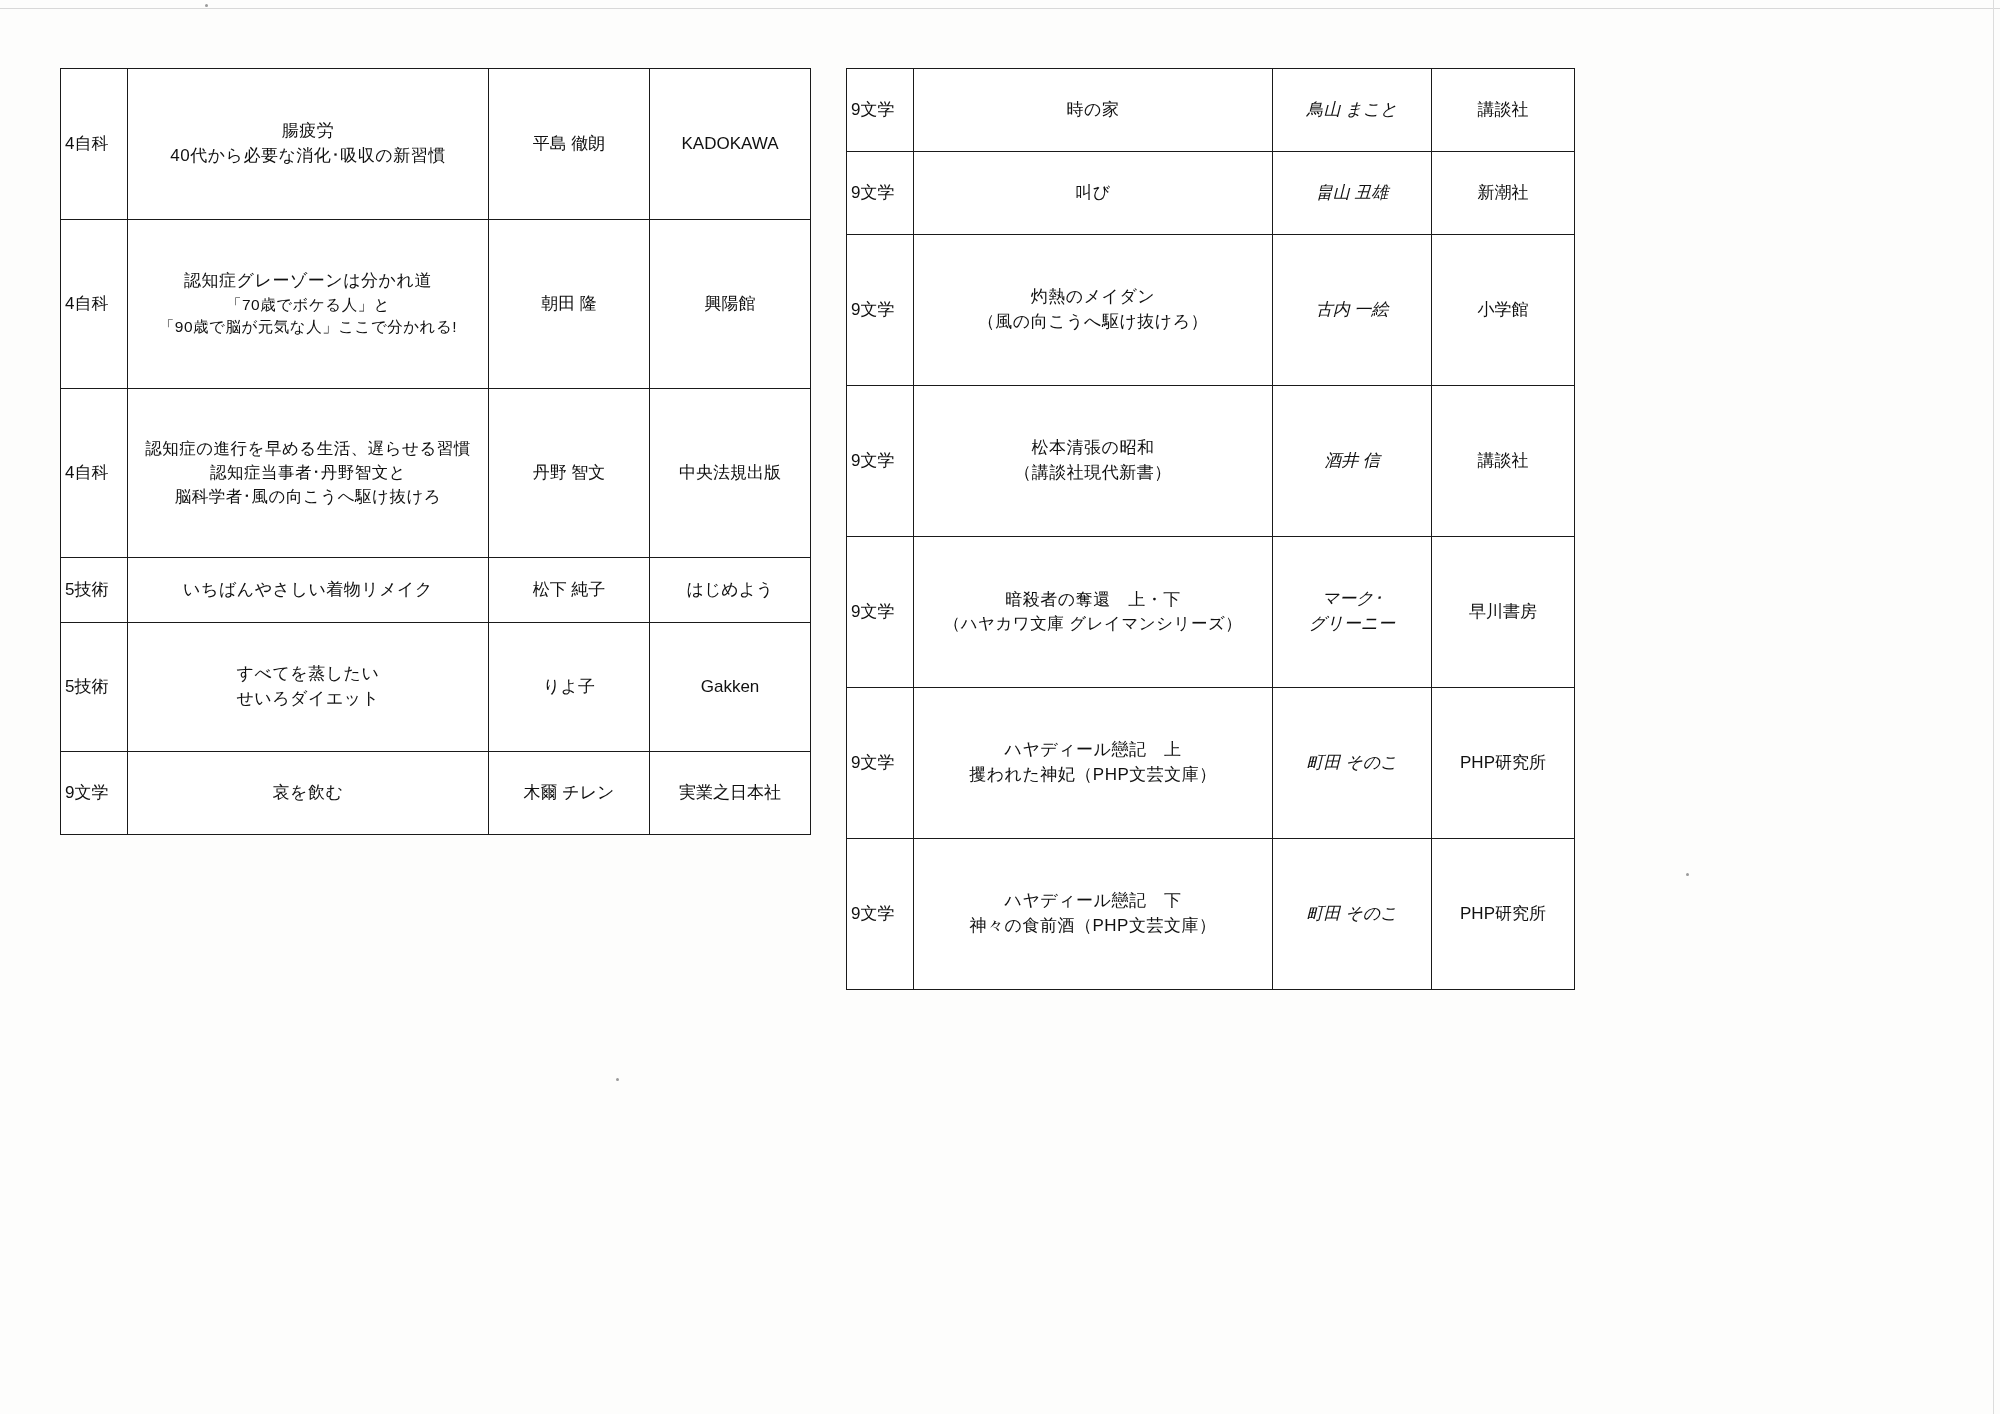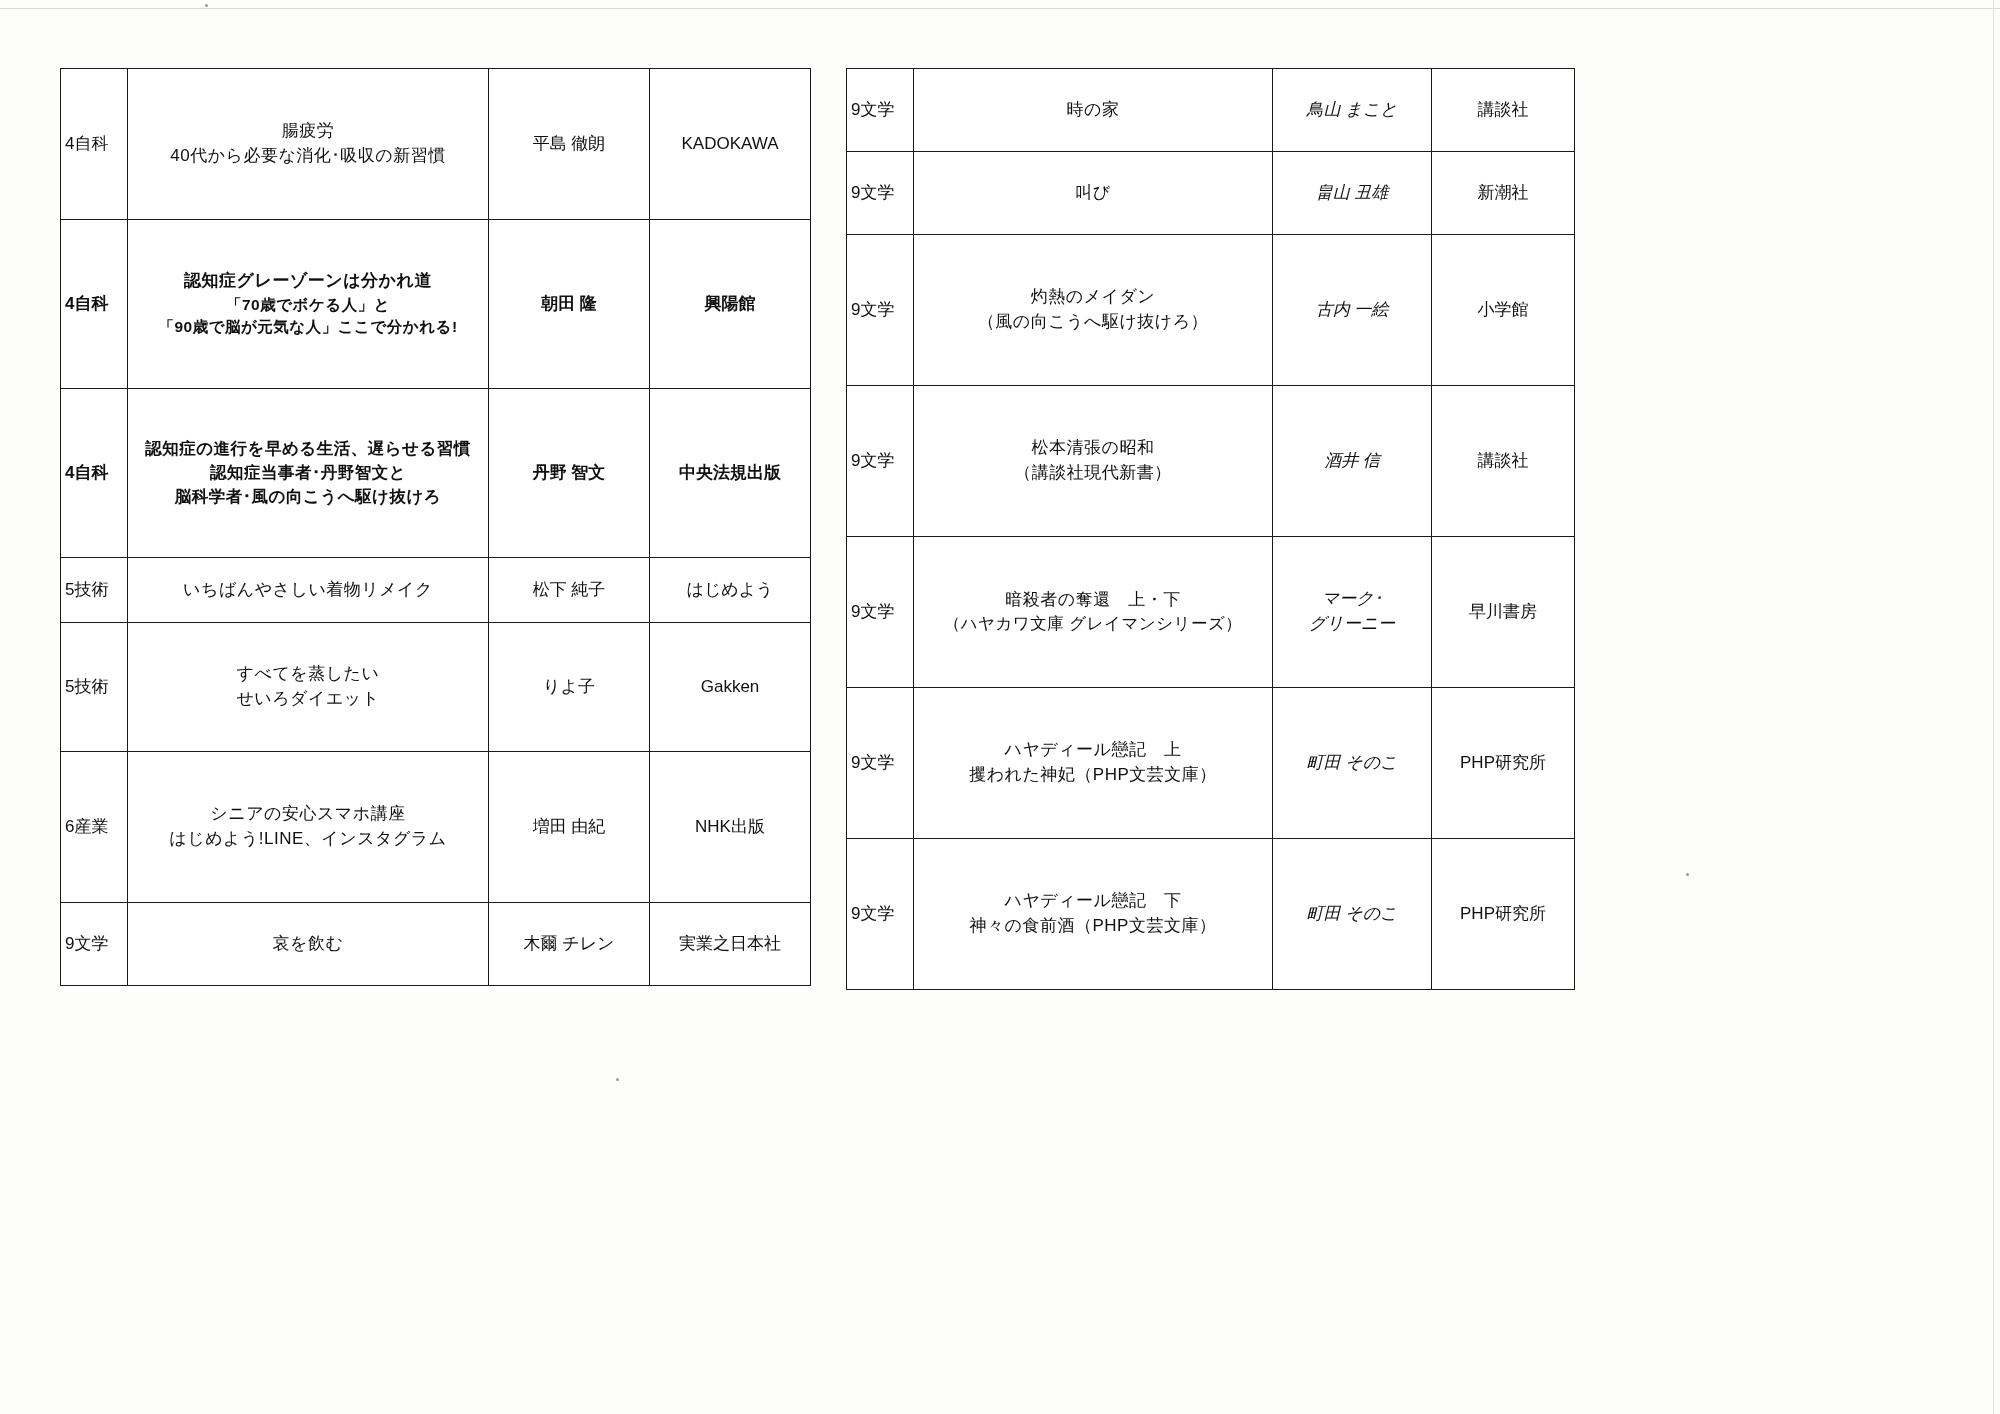--- a/index.html
+++ b/index.html
@@ -102,21 +102,21 @@
   .title-line.tight {
     font-size: 16.5px;
   }
   .author-line { display: block; }
 
   
   tr.h-xs td { height: 56px; }
   tr.h-s  td { height: 74px; }
   tr.h-l  td { height: 120px; }
   tr.h-xl td { height: 142px; }
-  tr.h-xxl td { height: 160px; font-weight: bold; }
+  tr.h-xxl td { height: 160px; }
 </style>
 </head>
 <body>
 
 <div class="page">
 
   <div class="scan-edge-top"></div>
   <div class="scan-edge-right"></div>
   <div class="speck" style="left:205px;top:4px;width:3px;height:3px;"></div>
   <div class="speck" style="left:614px;top:779px;width:3px;height:3px;"></div>
@@ -165,29 +165,20 @@
         </tr>
         <tr class="h-l">
           <td class="c-class">5技術</td>
           <td class="c-title">
             <span class="title-line">すべてを蒸したい</span>
             <span class="title-line">せいろダイエット</span>
           </td>
           <td class="c-author">りよ子</td>
           <td class="c-pub">Gakken</td>
         </tr>
-        <tr class="h-xl">
-          <td class="c-class">6産業</td>
-          <td class="c-title">
-            <span class="title-line">シニアの安心スマホ講座</span>
-            <span class="title-line">はじめよう!LINE、インスタグラム</span>
-          </td>
-          <td class="c-author">増田 由紀</td>
-          <td class="c-pub">NHK出版</td>
-        </tr>
         <tr class="h-s">
           <td class="c-class">9文学</td>
           <td class="c-title">
             <span class="title-line">哀を飲む</span>
           </td>
           <td class="c-author">木爾 チレン</td>
           <td class="c-pub">実業之日本社</td>
         </tr>
       </tbody>
     </table>

